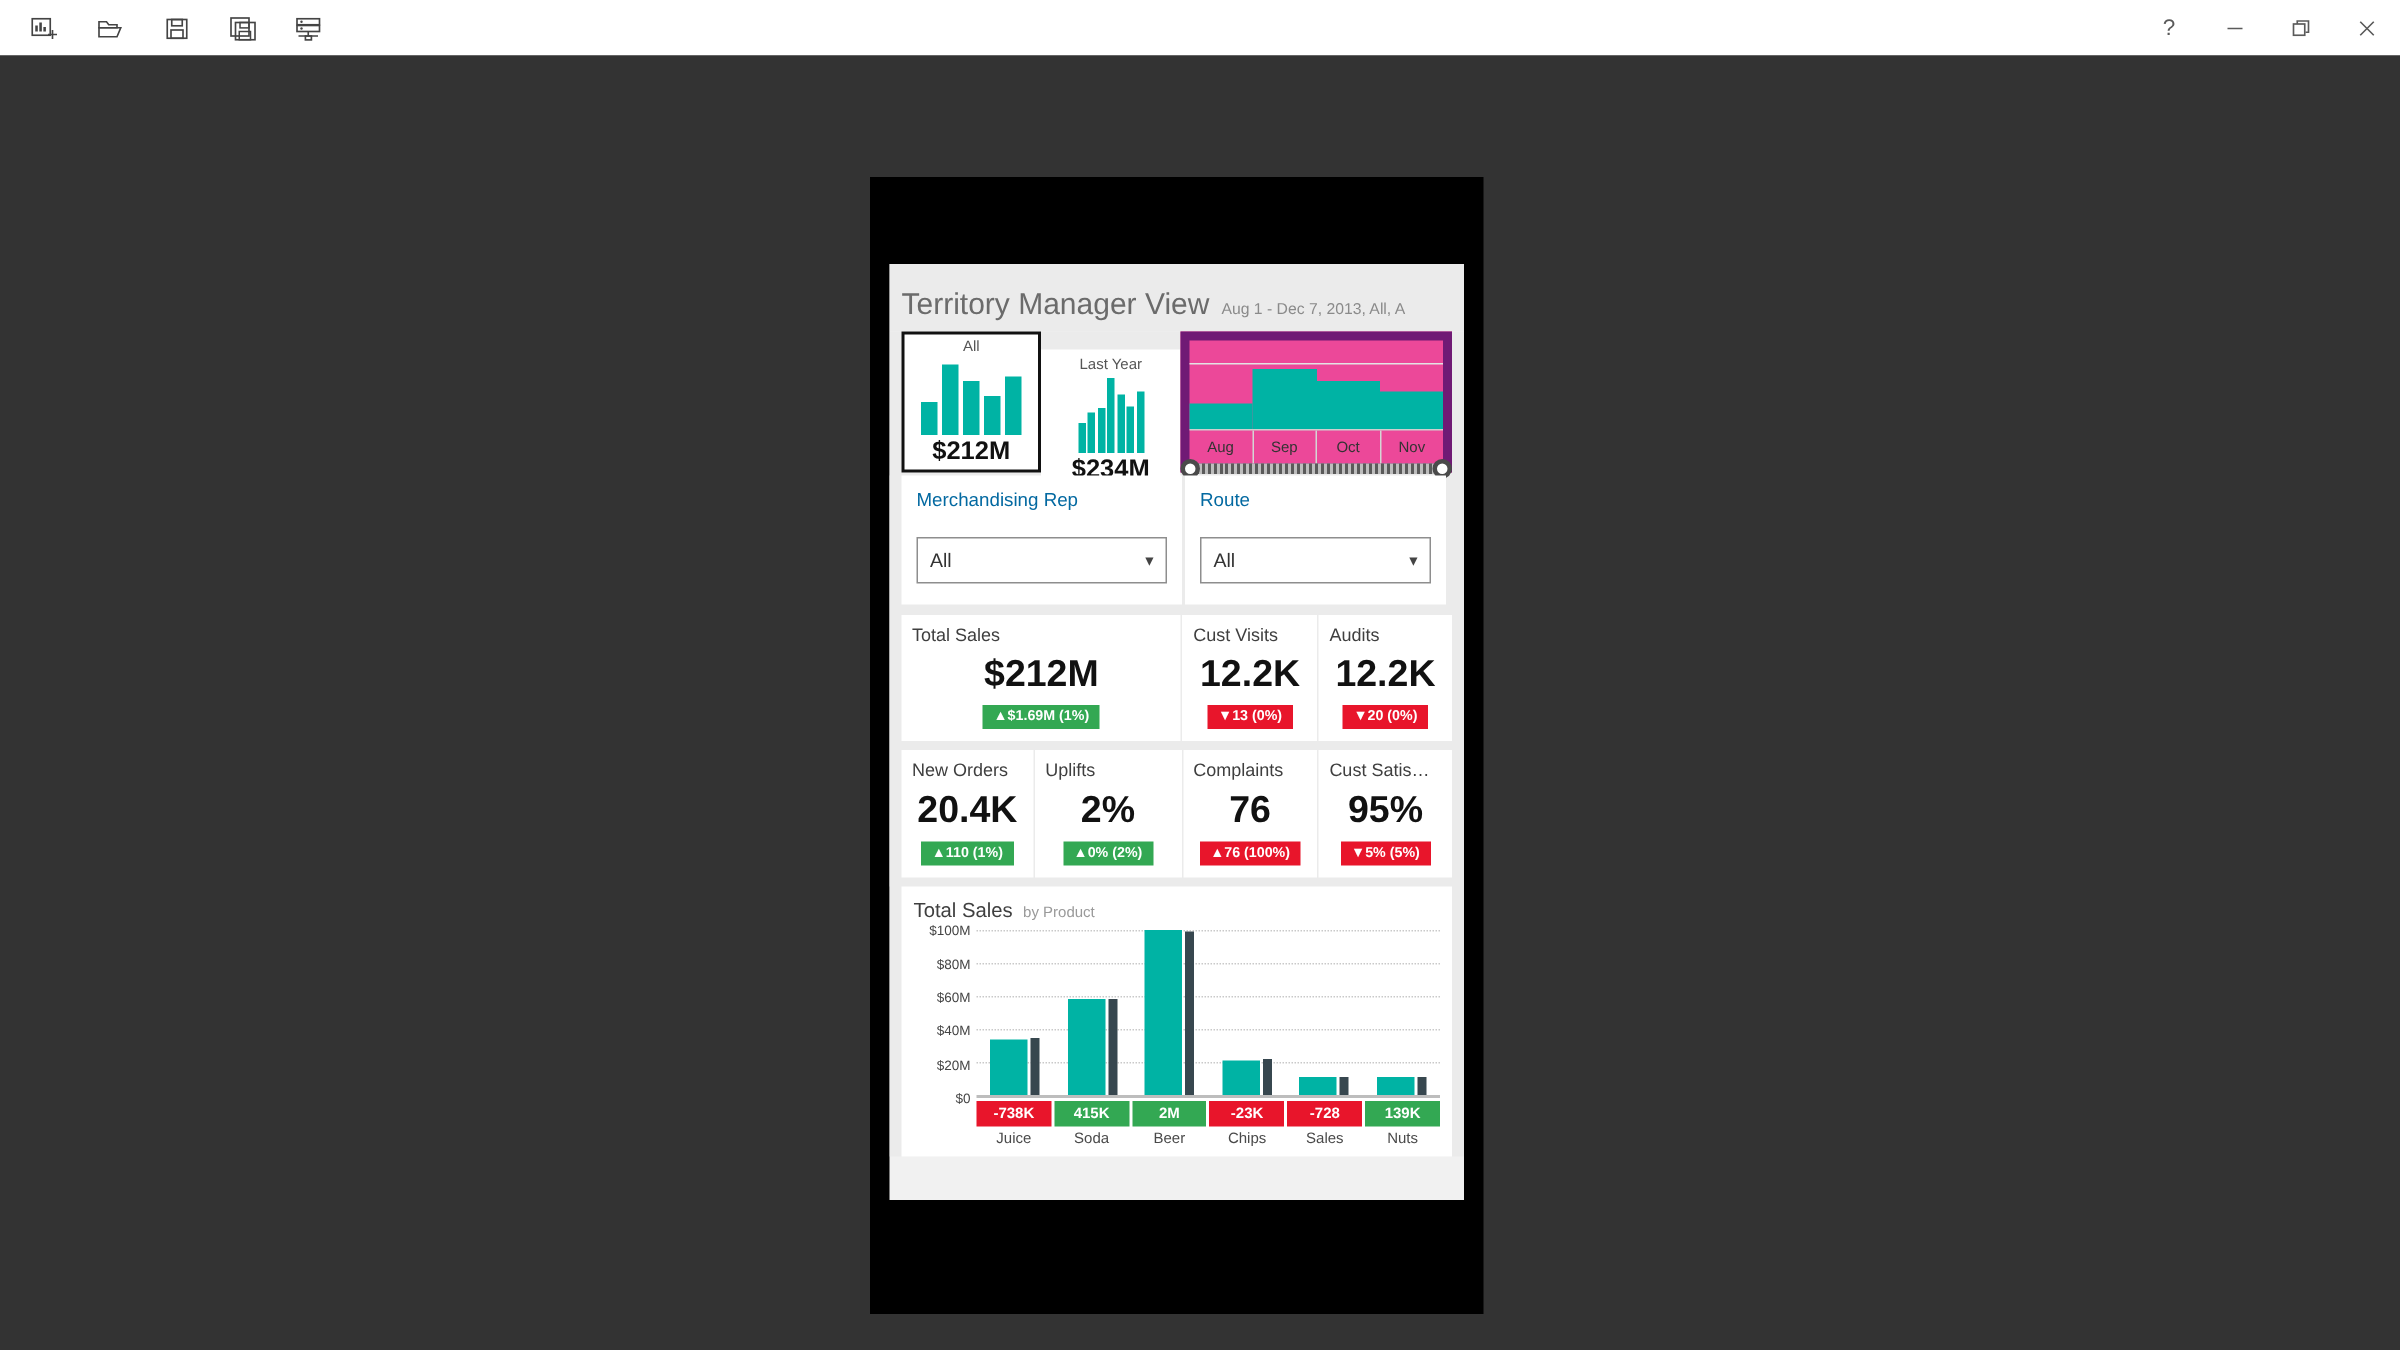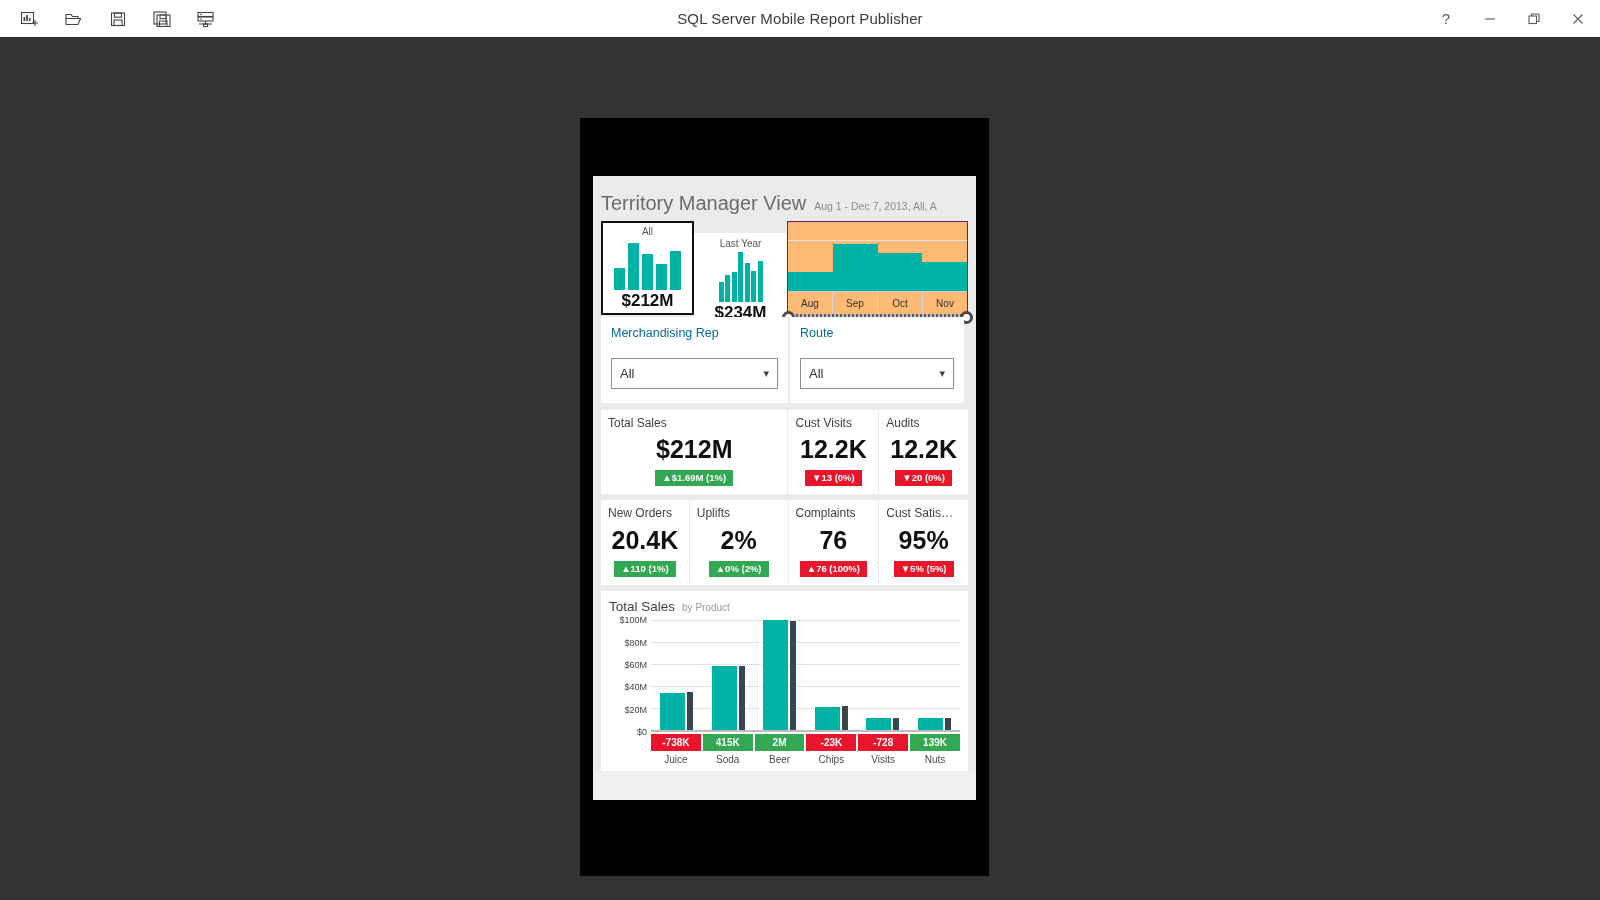--- a/index.html
+++ b/index.html
@@ -65,21 +65,21 @@
   .gauge.sel{ border:2px solid #111; }
   .gauge.plain{ border:2px solid transparent; }
   .g-label{ font-size:10px; color:#555; margin-top:4px; line-height:1; }
   .g-bars{ flex:1; display:flex; align-items:flex-end; justify-content:center; gap:3px; padding:3px 6px 2px 6px; width:100%; }
   .g-bars.thin{ gap:1.5px; padding:3px 5px 2px 5px; }
   .g-bar{ background:#00b3a4; width:11px; }
   .g-bars.thin .g-bar{ width:5px; }
   .g-val{ font-size:17px; font-weight:bold; color:#111; line-height:1; padding-bottom:4px; }
 
   .timesel{
-    background:#fdba74; border:1px solid #701a75; height:94px; position:relative;
+    background:#ec4899; border:6px solid #701a75; height:94px; position:relative;
     display:flex; flex-direction:column; cursor:pointer;
   }
   .ts-plot{ flex:1; position:relative; border-bottom:1px solid #cfcfcf; }
   .ts-grid{ position:absolute; left:0; right:0; top:26%; border-top:1px solid #e3e3e3; }
   .ts-bars{ position:absolute; left:0; right:0; bottom:0; top:0; display:flex; align-items:flex-end; }
   .ts-col{ flex:1; display:flex; align-items:flex-end; justify-content:center; height:100%; }
   .ts-bar{ background:#00b3a4; width:100%; }
   .ts-axis{ height:22px; display:flex; }
   .ts-tick{
     flex:1; display:flex; align-items:center; justify-content:center;
@@ -191,21 +191,20 @@
       <svg width="22" height="20" viewBox="0 0 22 20">
         <rect x="3" y="3.5" width="15" height="4" fill="none" stroke="#444" stroke-width="1.1"></rect>
         <rect x="3" y="8" width="15" height="4" fill="none" stroke="#444" stroke-width="1.1"></rect>
         <circle cx="6" cy="5.5" r=".8" fill="#444"></circle>
           <circle cx="6" cy="10" r=".8" fill="#444"></circle>
         <path d="M10.5 12 v3 M4 15 h13" stroke="#444" stroke-width="1.1"></path>
         <rect x="8.6" y="15" width="4" height="2.6" fill="none" stroke="#444" stroke-width="1.1"></rect>
       </svg>
     </div>
   </div>
-  <div class="tb-title">SQL Server Mobile Report Publisher</div>
   <div class="tb-right">
     <div class="win-btn">
       <span>?</span>
     </div>
     <div class="win-btn">
       <svg width="14" height="14" viewBox="0 0 14 14">
         <path d="M2 7 h10" stroke="#5a5a5a" stroke-width="1.1"></path>
       </svg>
     </div>
     <div class="win-btn">
@@ -420,21 +419,21 @@
             <div class="ch-lab down">-23K</div>
             <div class="ch-lab down">-728</div>
             <div class="ch-lab up">139K</div>
           </div>
 
           <div class="ch-cats">
             <div class="ch-cat">Juice</div>
             <div class="ch-cat">Soda</div>
             <div class="ch-cat">Beer</div>
             <div class="ch-cat">Chips</div>
-            <div class="ch-cat">Visits</div>
+            <div class="ch-cat">Sales</div>
             <div class="ch-cat">Nuts</div>
           </div>
         </div>
 
       </div>
     </div>
   </div>
 </div>
 
 </body></html>

